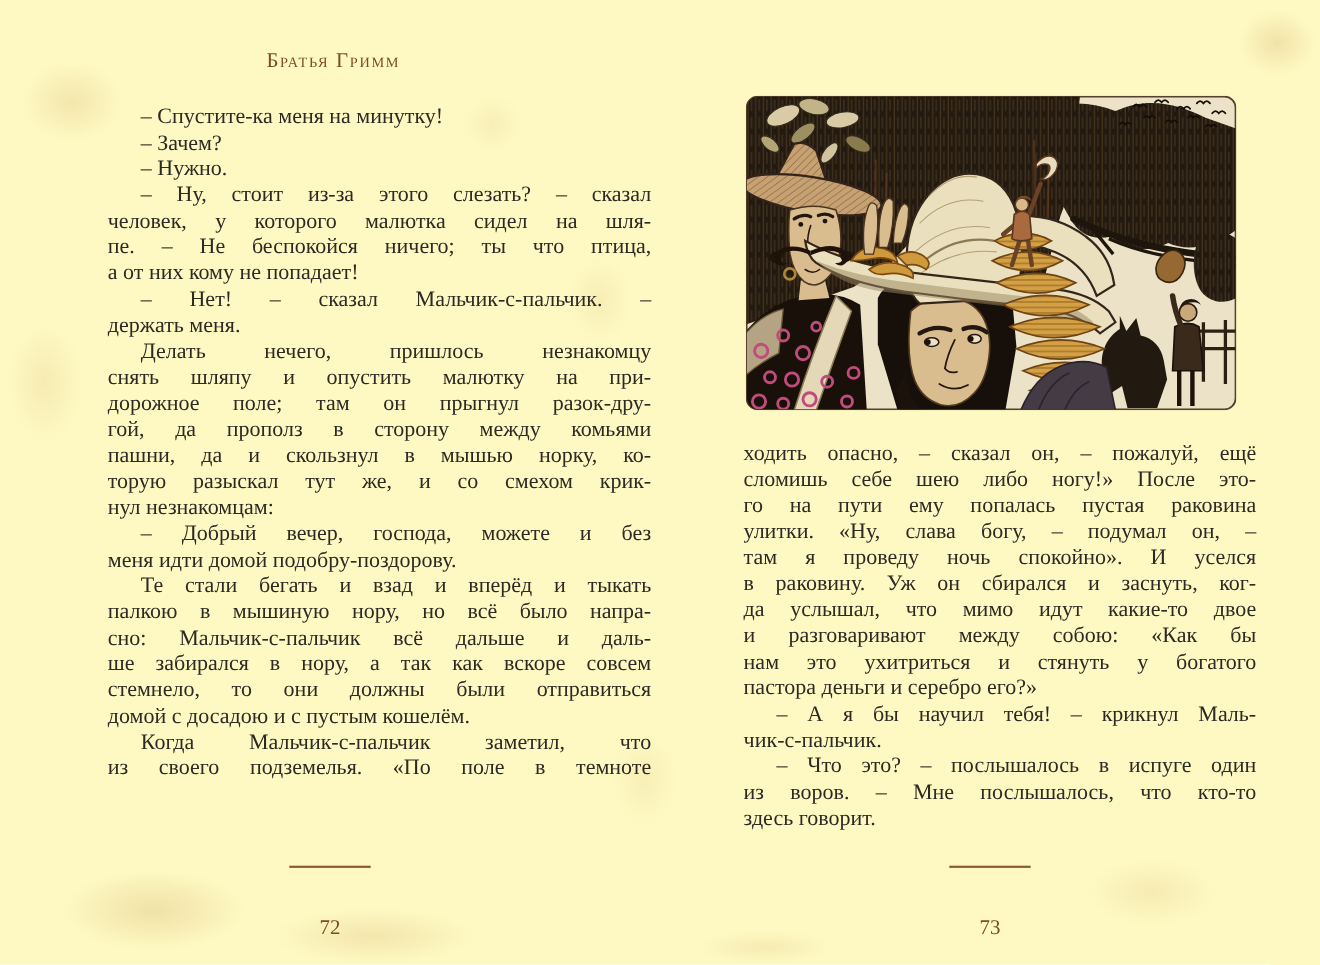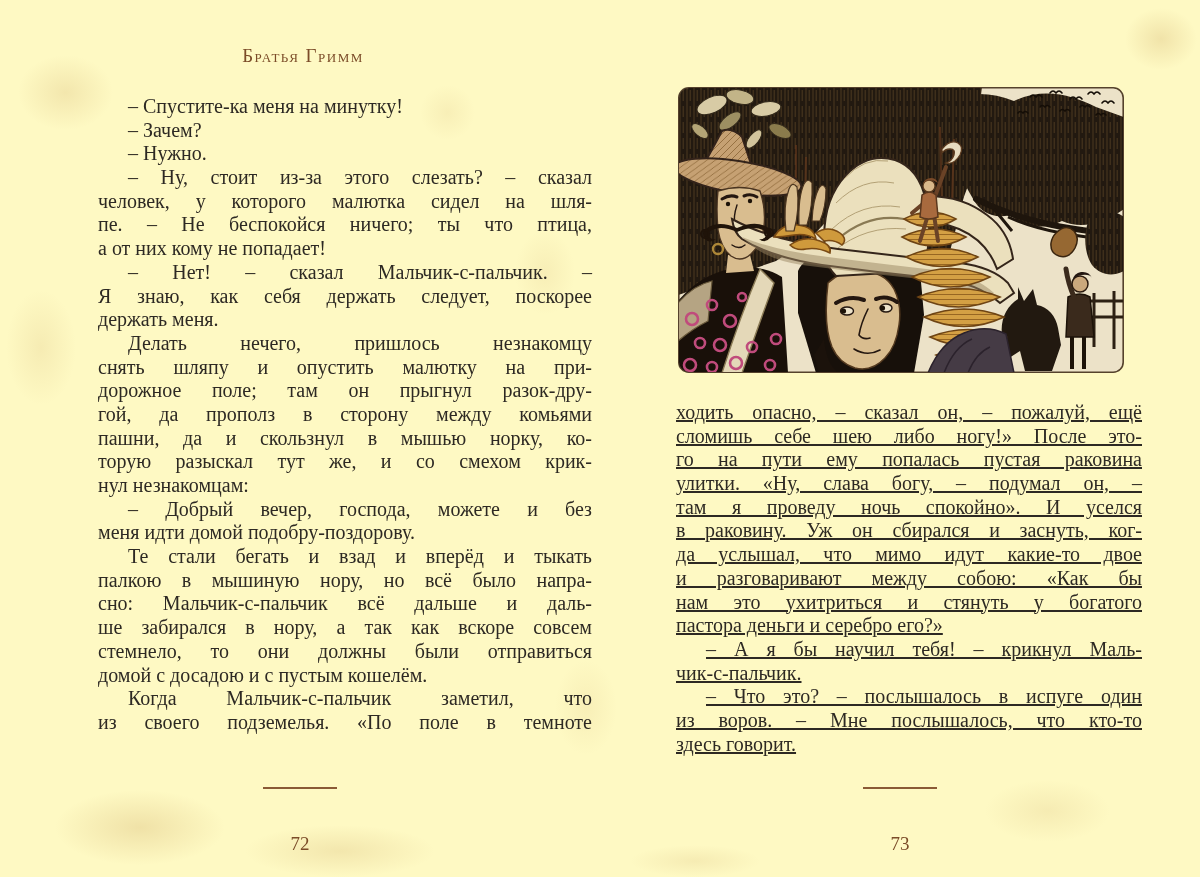--- a/index.html
+++ b/index.html
@@ -9,21 +9,21 @@
     font-family:"Liberation Serif","DejaVu Serif",serif;
   }
   .fox{position:absolute;border-radius:50%;pointer-events:none;}
   .running-head{
     position:absolute;left:73px;top:45px;width:460px;
     text-align:center;font-variant:small-caps;letter-spacing:1.5px;
     font-size:19px;color:#7b4c28;
   }
   .col{position:absolute;color:#2d2923;font-size:20px;}
   #left-col{left:56px;top:95px;width:494px;margin-left:42px;}
-  #right-col{left:676px;top:401px;width:466px;text-decoration:underline;}
+  #right-col{left:676px;top:401px;width:466px;}
   .line{height:23.7px;line-height:23.7px;text-align:left;}
   .line.j{text-align:justify;text-align-last:justify;}
   .line.ind{padding-left:30px;}
   .foot-rule{position:absolute;top:787px;width:74px;border-top:2px solid #8a5a35;height:0;}
   #rule-left{left:263px;}
   #rule-right{left:863px;}
   .page-num{position:absolute;top:793px;width:74px;text-align:center;font-size:19px;color:#7b4c28;margin-top:40px;}
   #num-left{left:263px;}
   #num-right{left:863px;}
   #illustration-box{position:absolute;left:678px;top:87px;width:446px;height:286px;}
@@ -48,21 +48,20 @@
     <div class="running-head">Братья Гримм</div>
     <div id="left-col" class="col">
         <div class="line ind">– Спустите-ка меня на минутку!</div>
         <div class="line ind">– Зачем?</div>
         <div class="line ind">– Нужно.</div>
         <div class="line j ind">– Ну, стоит из-за этого слезать? – сказал</div>
         <div class="line j">человек, у которого малютка сидел на шля-</div>
         <div class="line j">пе. – Не беспокойся ничего; ты что птица,</div>
         <div class="line">а от них кому не попадает!</div>
         <div class="line j ind">– Нет! – сказал Мальчик-с-пальчик. –</div>
-        <div class="line j">Я знаю, как себя держать следует, поскорее</div>
         <div class="line">держать меня.</div>
         <div class="line j ind">Делать нечего, пришлось незнакомцу</div>
         <div class="line j">снять шляпу и опустить малютку на при-</div>
         <div class="line j">дорожное поле; там он прыгнул разок-дру-</div>
         <div class="line j">гой, да прополз в сторону между комьями</div>
         <div class="line j">пашни, да и скользнул в мышью норку, ко-</div>
         <div class="line j">торую разыскал тут же, и со смехом крик-</div>
         <div class="line">нул незнакомцам:</div>
         <div class="line j ind">– Добрый вечер, господа, можете и без</div>
         <div class="line">меня идти домой подобру-поздорову.</div>

